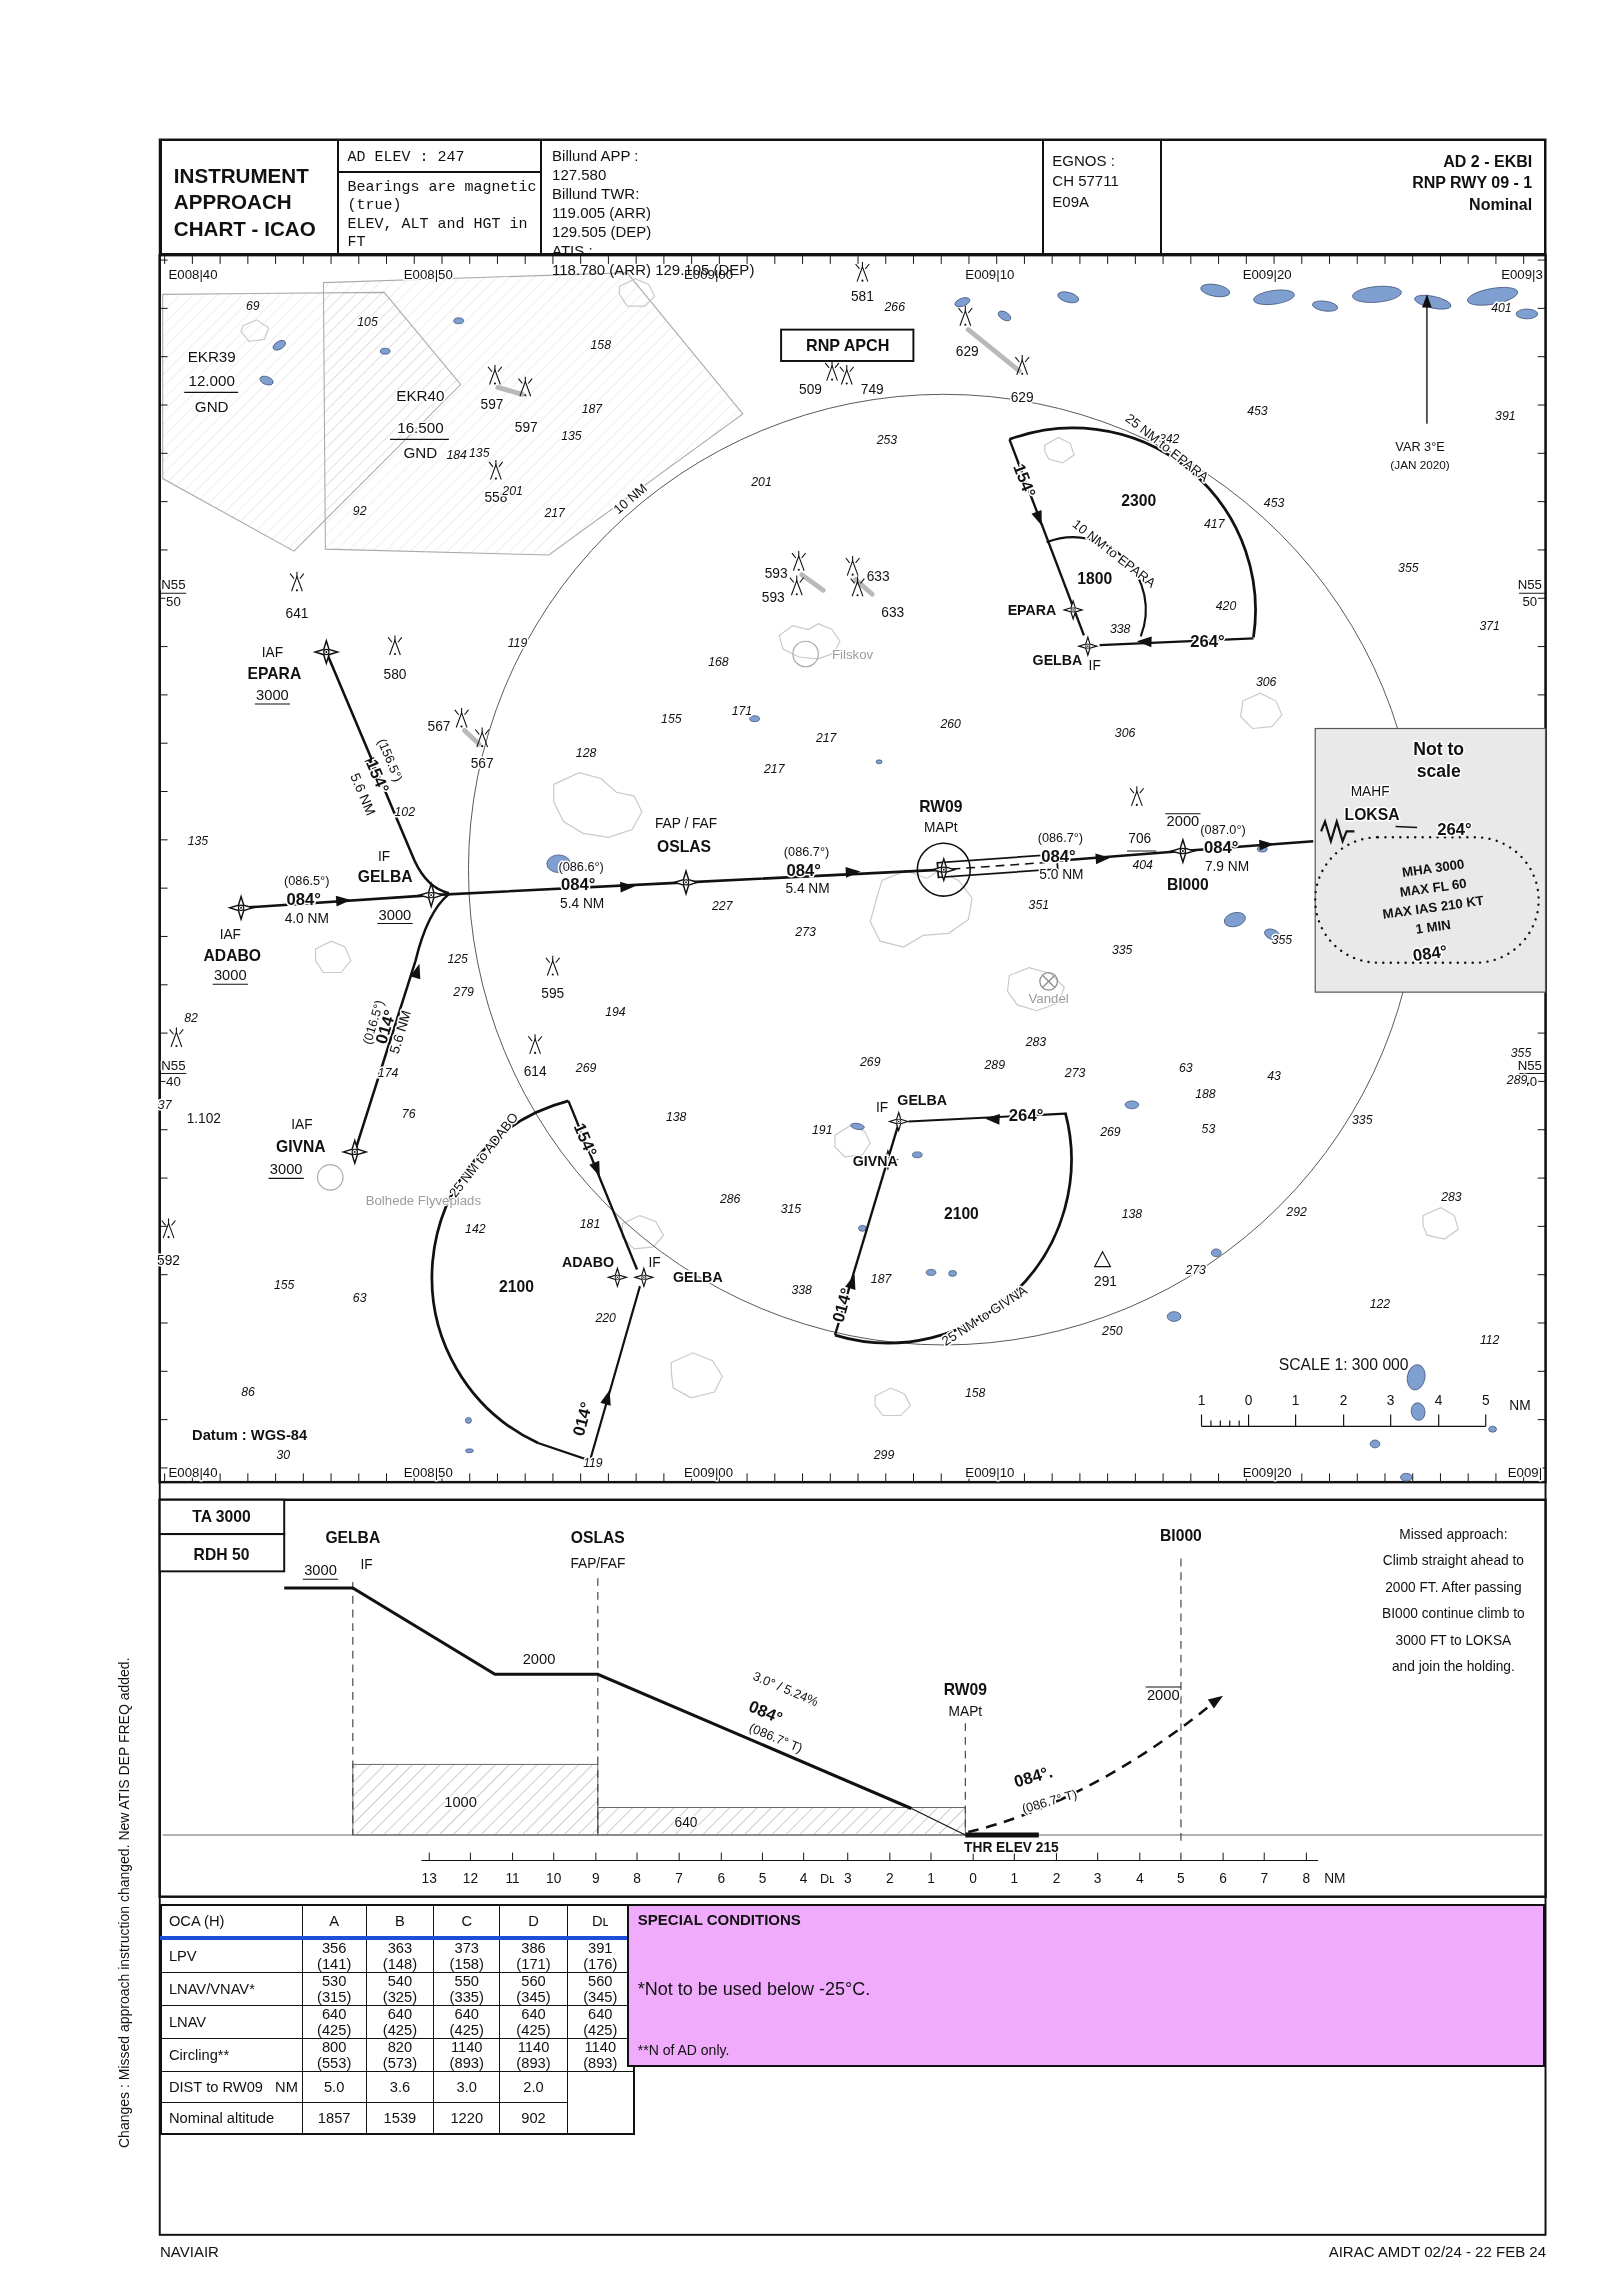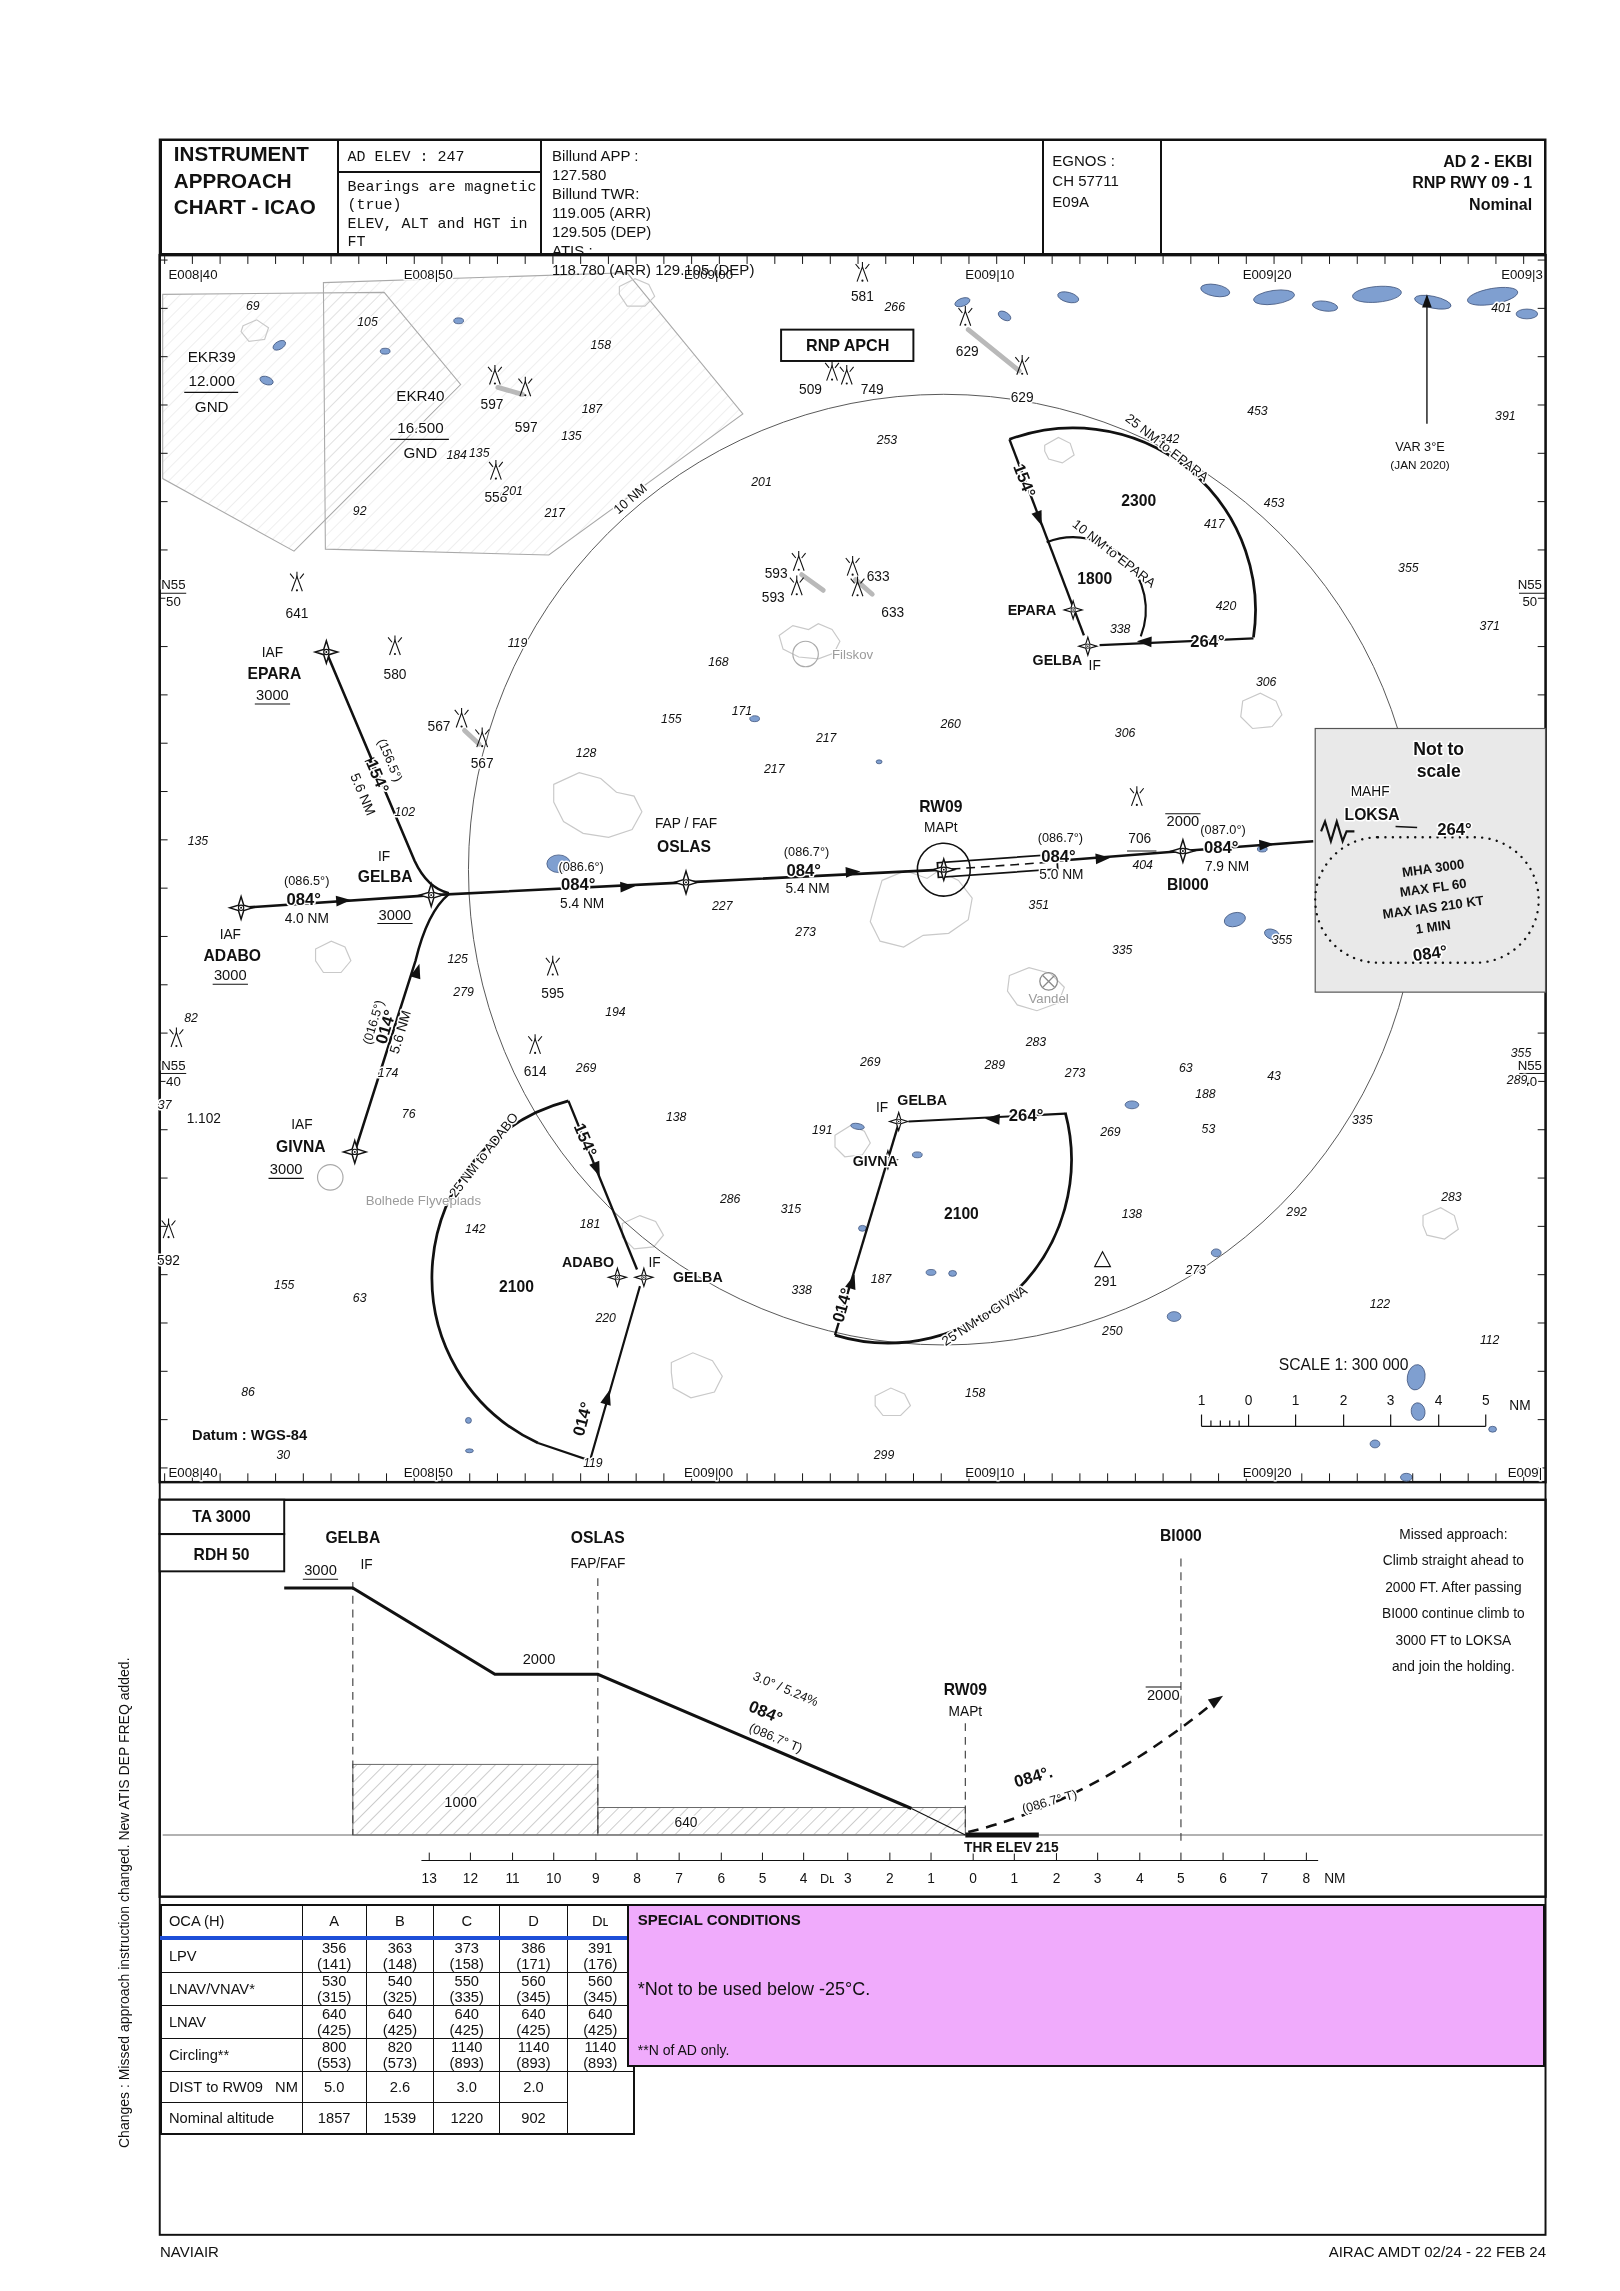--- a/index.html
+++ b/index.html
@@ -38,22 +38,22 @@
   .rnp{font-size:16.5px;font-weight:bold;}
   .lake{fill:#7f9fd0;stroke:#41567e;stroke-width:0.8;}
   .town{fill:none;stroke:#c9c9c9;stroke-width:1.2;}
   .link{stroke:#b9b9b9;stroke-width:5;stroke-linecap:round;}
   .tk{stroke:#111;stroke-width:1;}
   
   .abs{position:absolute;box-sizing:border-box;}
   #hdr{left:160px;top:139px;width:1386px;height:116px;border:2.5px solid #111;display:flex;background:#fff;font-size:15px;}
   #hdr .c{border-left:2px solid #111;position:relative;}
   #hdr .c:first-child{border-left:none;}
-  .title{width:168px;display:flex;flex-direction:column;padding-left:11.8px;
-    font-size:20.6px;font-weight:bold;line-height:26.5px;}
+  .title{width:168px;display:flex;flex-direction:column;justify-content:center;padding-left:11.8px;
+    font-size:20.6px;font-weight:bold;line-height:26.5px;margin-top:11px;}
   .elevc{width:208px;display:flex;flex-direction:column;font-family:Liberation Mono, monospace;}
   .elevc .r1{height:56px;border-bottom:2px solid #111;padding:7.8px 0 0 8.8px;}
   .elevc .r2{padding:5.9px 0 0 8.8px;line-height:18.6px;}
   .freqc{width:505px;padding:4.9px 0 0 9.8px;line-height:19px;}
   .freqc .fr{display:flex;flex-direction:column;}
   .freqc .fl{width:102px;}
   .egnosc{width:111px;padding:9.8px 0 0 8.8px;line-height:20.6px;}
   .idc{width:382px;text-align:right;padding:9.8px 11.8px 0 0;font-weight:bold;font-size:16px;line-height:21.6px;}
   #rot-note{left:116px;top:2148px;width:1362px;font-size:14px;transform:rotate(-90deg);
     transform-origin:0 0;color:#111;}
@@ -882,21 +882,21 @@
       <td>1140 (893)</td>
     </tr>
     <tr>
       <td class="lab">
         <span class="du">
                 <span>DIST to RW09</span>
                 <span>NM</span>
               </span>
       </td>
       <td>5.0</td>
-      <td>2.6</td>
+      <td>3.6</td>
       <td>3.0</td>
       <td>2.0</td>
       <td class="gh"></td>
     </tr>
     <tr>
       <td class="lab">Nominal altitude</td>
       <td>1857</td>
       <td>1539</td>
       <td>1220</td>
       <td>902</td>

